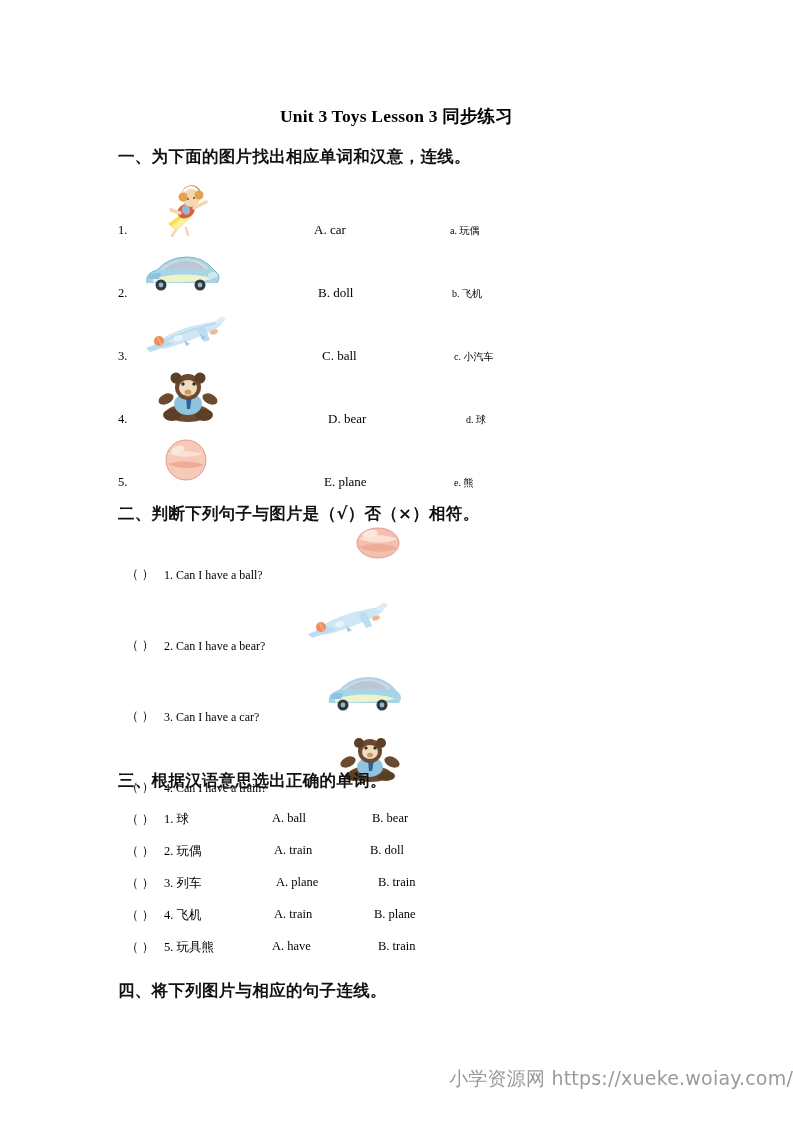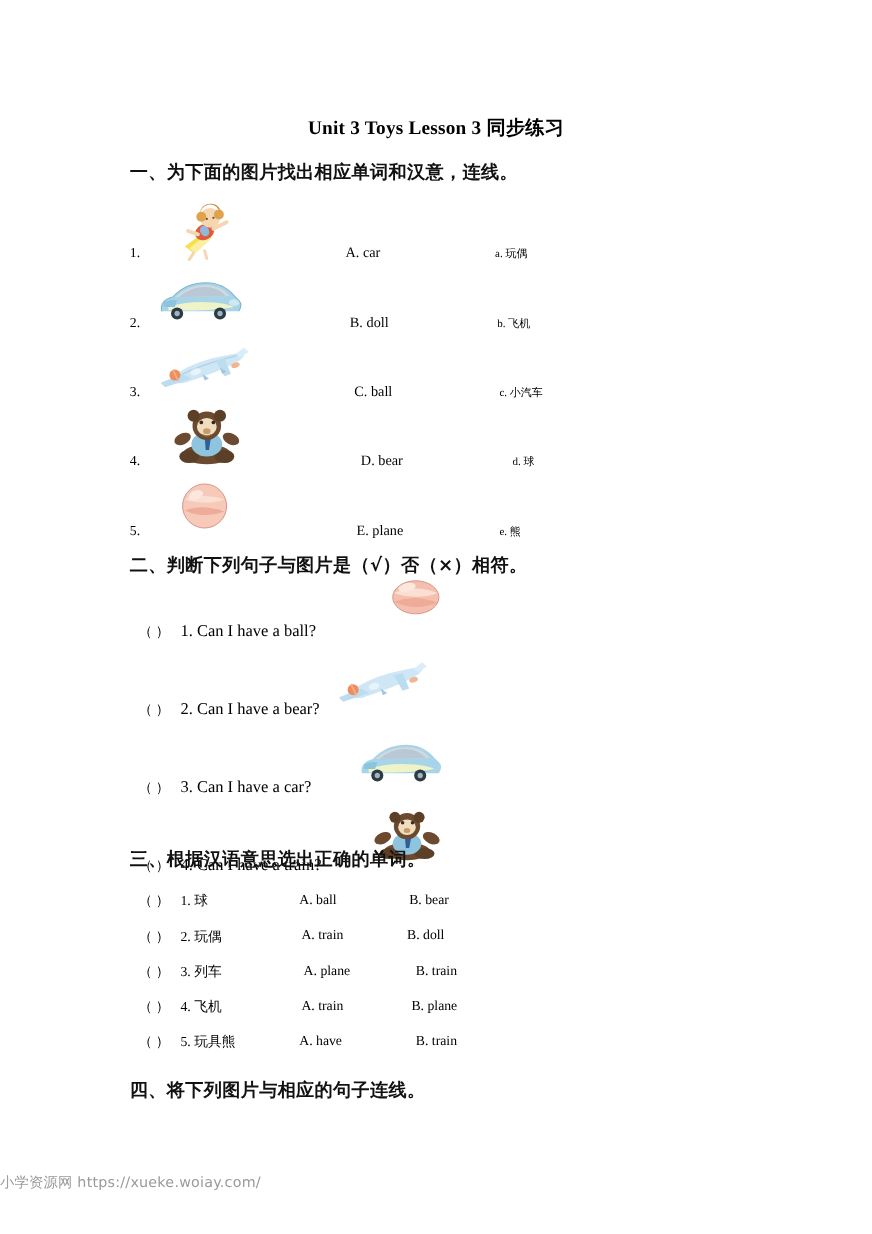--- a/index.html
+++ b/index.html
@@ -84,21 +84,21 @@
     position: absolute;
     left: 0;
     bottom: 0;
     font-size: 12.5px;
     white-space: nowrap;
   }
   .ex2-text {
     position: absolute;
     left: 38px;
     bottom: 0;
-    font-size: 15px;
+    font-size: 12px;
     white-space: nowrap;
   }
   .ex2-pic {
     position: absolute;
     left: 216px;
     bottom: 6px;
     width: 78px;
     height: 56px;
   }
   
@@ -112,23 +112,23 @@
   .ex3-paren { position: absolute; left: 0;   top: 0; white-space: nowrap; }
   .ex3-cn    { position: absolute; left: 38px; top: 0; white-space: nowrap; }
   .ex3-a     { position: absolute; top: 0; white-space: nowrap; }
   .ex3-b     { position: absolute; top: 0; white-space: nowrap; }
 
   .footer {
     position: absolute;
     left: 0;
     top: 1066px;
     width: 793px;
-    text-align: left;
+    text-align: right;
     font-family: "DejaVu Sans", "Liberation Sans", sans-serif;
-    font-size: 13px;
+    font-size: 19px;
     color: #9a9a9a;
     letter-spacing: 0.2px;
   }
   svg { display: block; overflow: visible; }
 </style>
 </head>
 <body>
 
 <div class="page">
 

